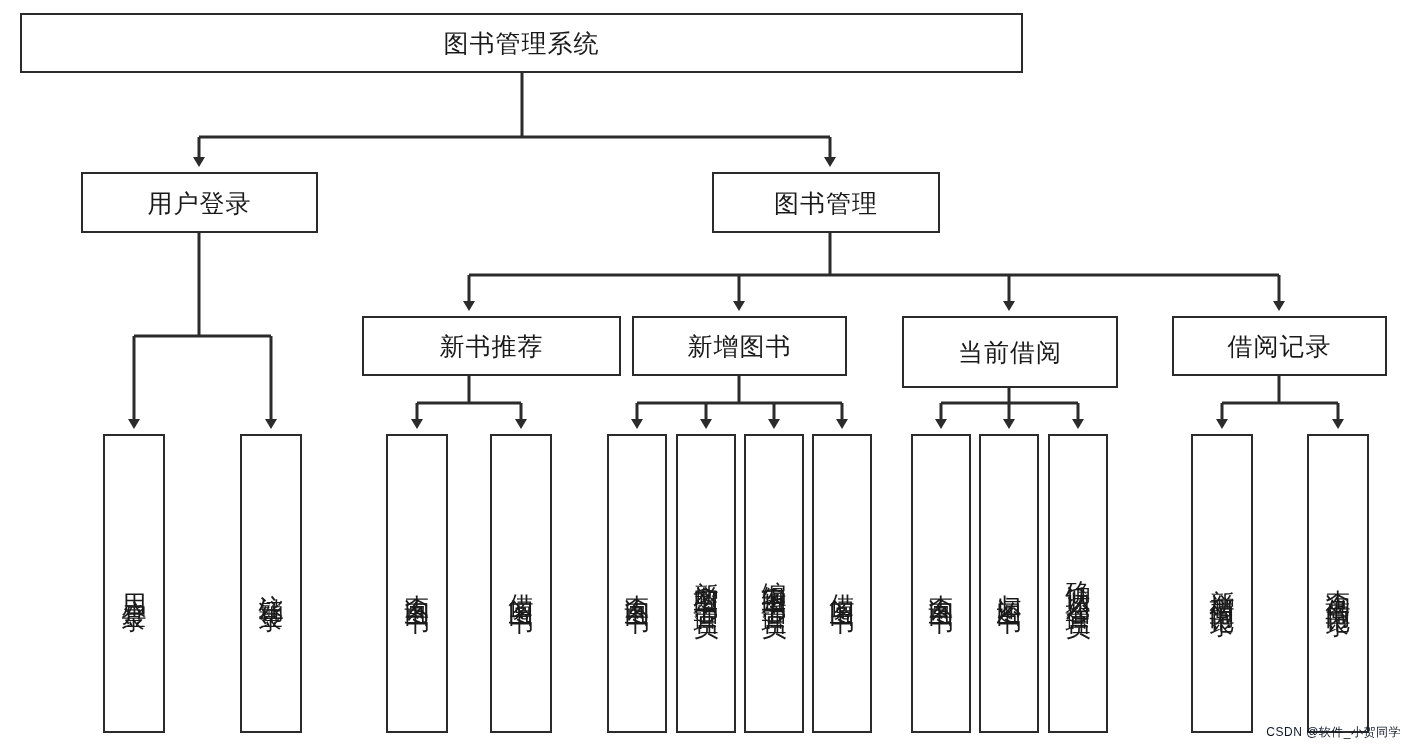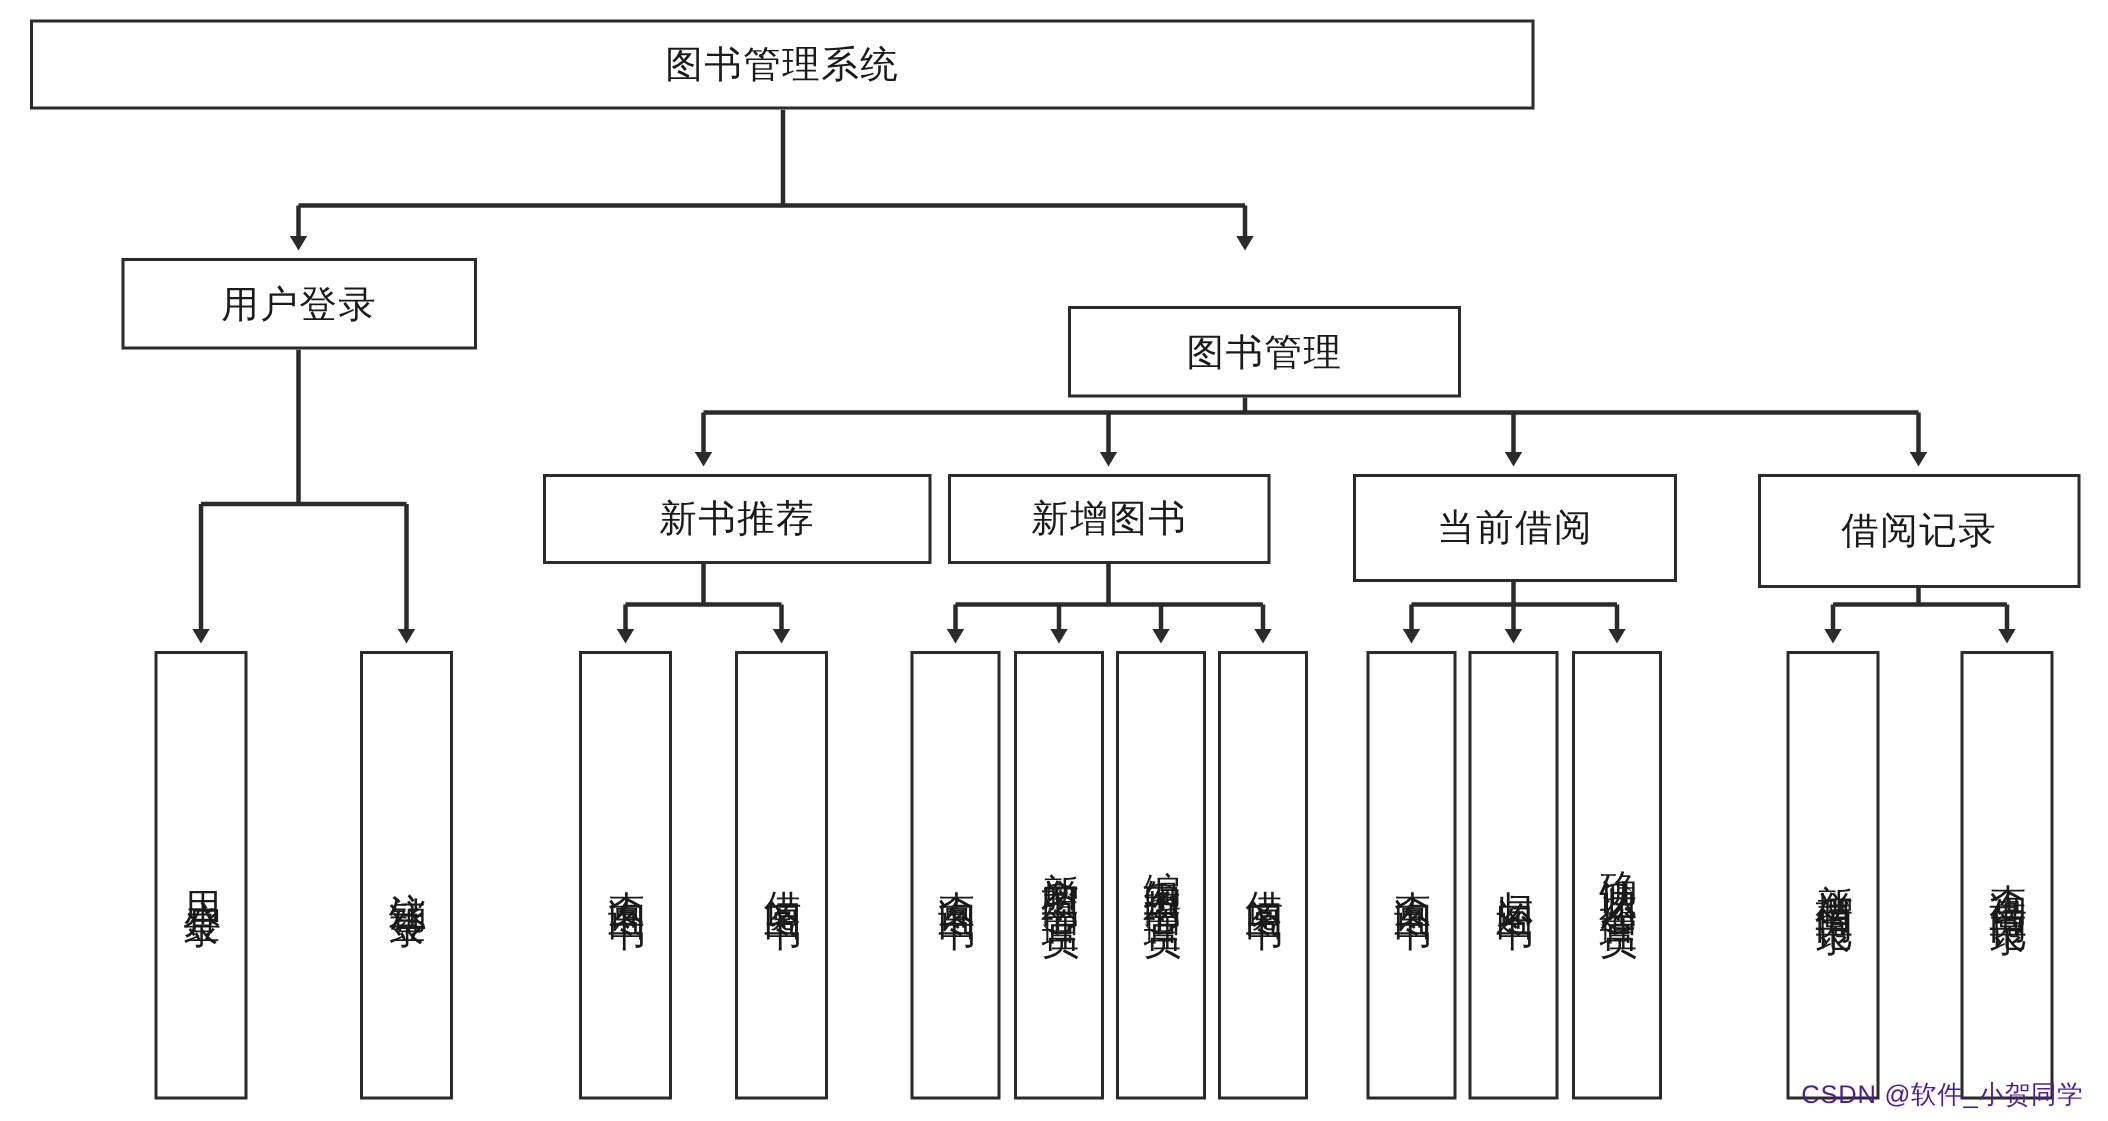--- a/index.html
+++ b/index.html
@@ -54,24 +54,24 @@
     justify-content: center;
   }
   .node.vert .vtext {
     writing-mode: vertical-rl;
     text-orientation: upright;
     display: block;
     white-space: nowrap;
   }
   .watermark {
     position: absolute;
-    right: 16px;
+    right: 4px;
     bottom: 6px;
-    font-size: 17px;
-    color: #4c1d95;
+    font-size: 12px;
+    color: #0f172a;
     letter-spacing: 0.5px;
     white-space: nowrap;
   }
 </style>
 </head>
 <body>
 
 <div id="canvas">
 
   <svg class="edges" viewBox="0 0 1405 747" xmlns="http://www.w3.org/2000/svg">
@@ -124,34 +124,34 @@
     </g>
   </svg>
 
   <div class="node horiz" style="left:20px; top:13px; width:1003px; height:60px;">
     <span>图书管理系统</span>
   </div>
 
   <div class="node horiz" style="left:81px; top:172px; width:237px; height:61px;">
     <span>用户登录</span>
   </div>
-  <div class="node horiz" style="left:712px; top:172px; width:262px; height:61px;margin-top:32px;">
+  <div class="node horiz" style="left:712px; top:172px; width:228px; height:61px;">
     <span>图书管理</span>
   </div>
 
   <div class="node horiz" style="left:362px; top:316px; width:259px; height:60px;">
     <span>新书推荐</span>
   </div>
   <div class="node horiz" style="left:632px; top:316px; width:215px; height:60px;">
     <span>新增图书</span>
   </div>
   <div class="node horiz" style="left:902px; top:316px; width:216px; height:72px;text-align:center;">
     <span>当前借阅</span>
   </div>
-  <div class="node horiz" style="left:1172px; top:316px; width:215px; height:76px;">
+  <div class="node horiz" style="left:1172px; top:316px; width:215px; height:60px;">
     <span>借阅记录</span>
   </div>
 
   <div class="node vert" style="left:103px; top:434px; width:62px; height:299px;">
     <span class="vtext">用户登录</span>
   </div>
   <div class="node vert" style="left:240px; top:434px; width:62px; height:299px;">
     <span class="vtext">注销登录</span>
   </div>
 

